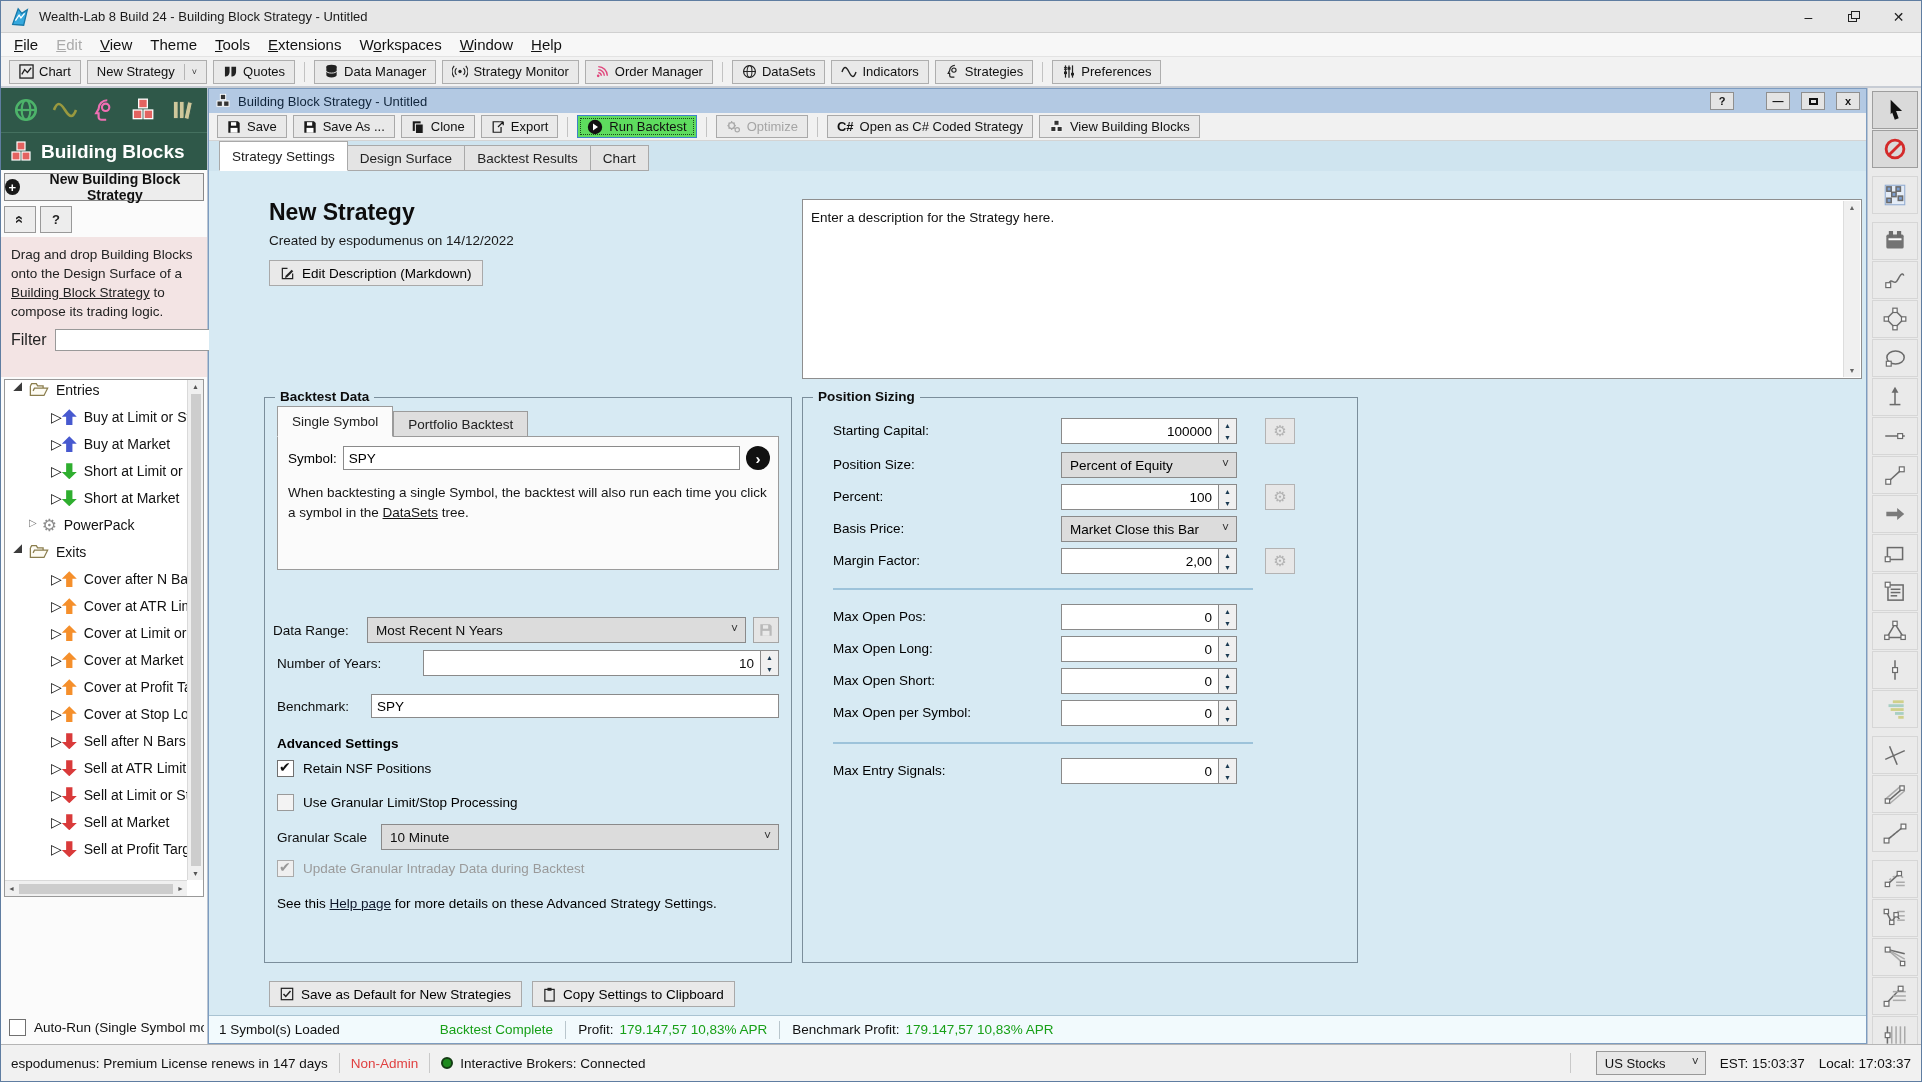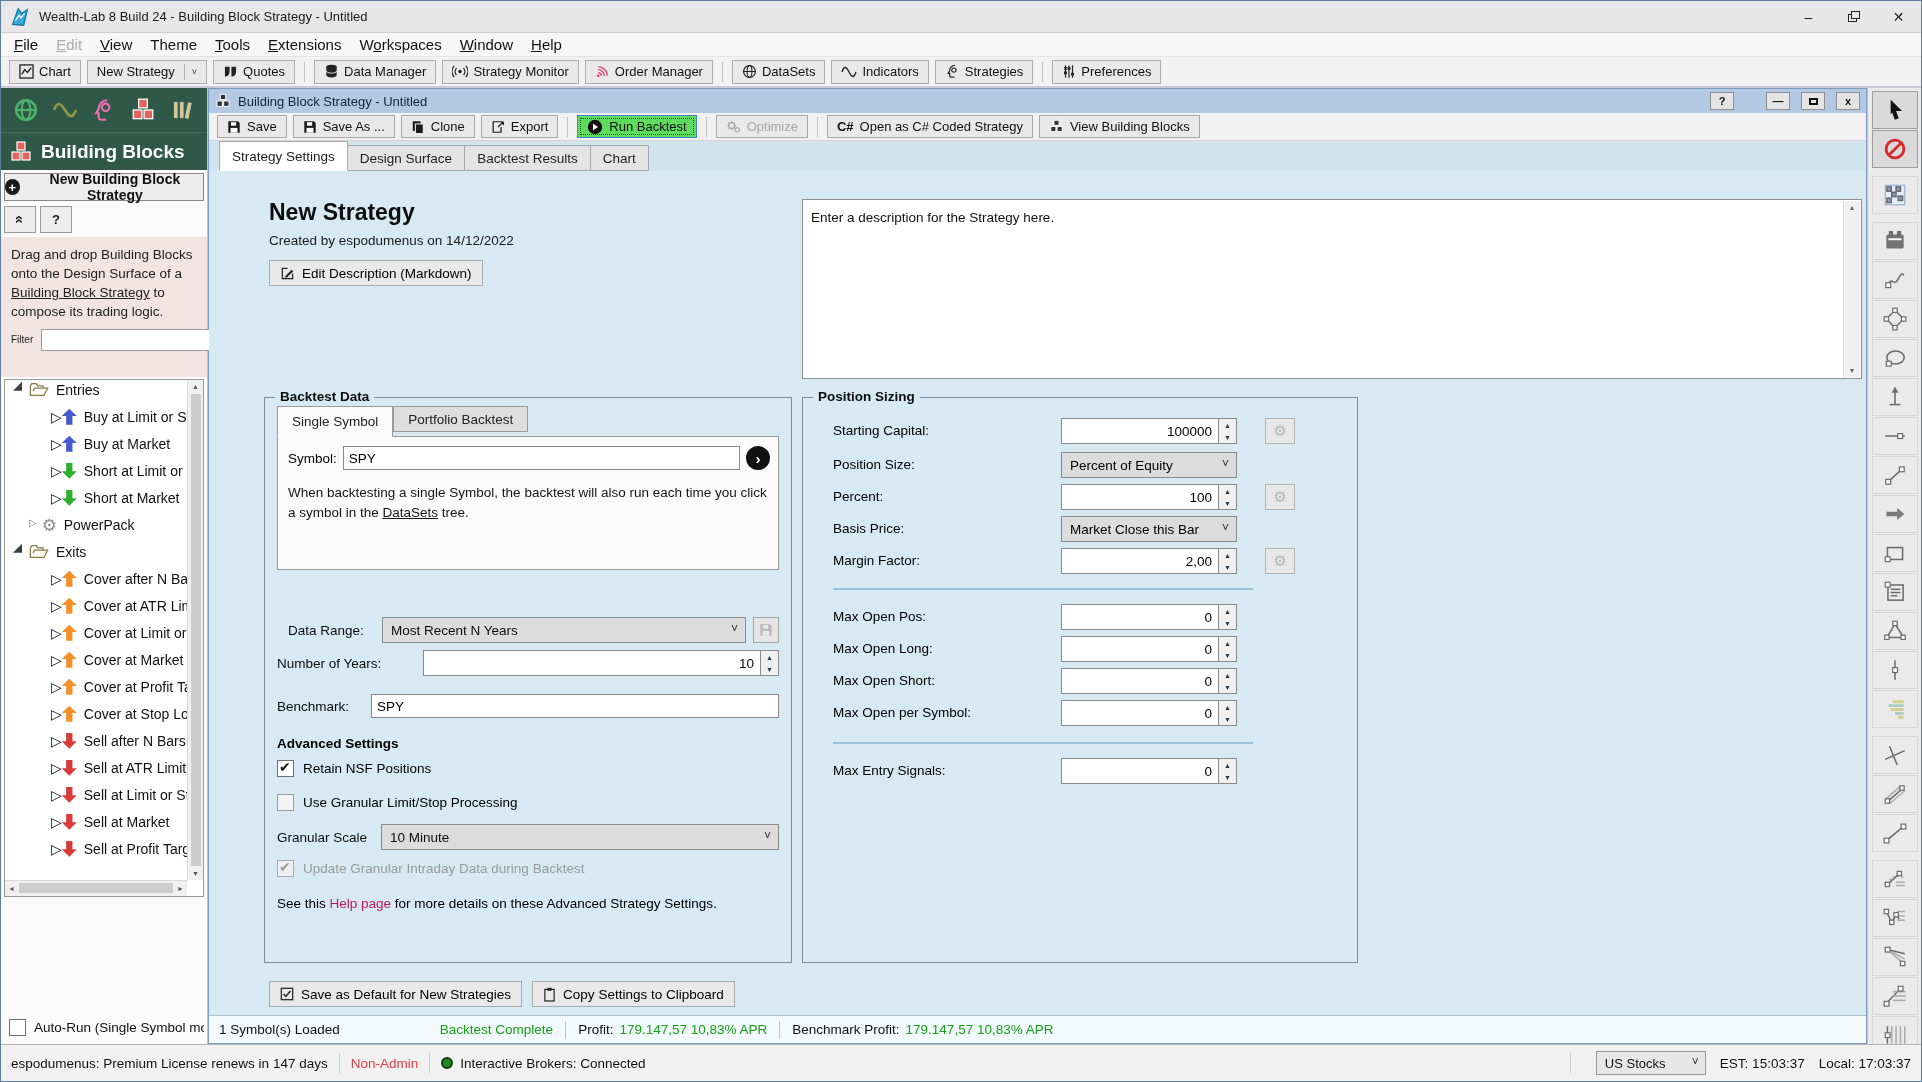--- a/index.html
+++ b/index.html
@@ -34,21 +34,21 @@
 .bb-header{height:38px;background:#2f5849;display:flex;align-items:center;gap:8px;padding:0 8px;border-top:1px solid #44705f}
 .bb-header .txt{color:#fff;font-size:19px;font-weight:bold}
 .newbtn{margin:3px;height:28px;background:#ededed;border:1px solid #888;display:flex;align-items:center;justify-content:center;gap:7px;font-size:14px;font-weight:bold;color:#111}
 .plusdot{width:16px;height:16px;border-radius:50%;background:#1a1a1a;color:#fff;font-size:13px;font-weight:bold;display:flex;align-items:center;justify-content:center;line-height:1}
 .sbtools{display:flex;gap:4px;padding:2px 3px 4px}
 .sqbtn{width:32px;height:27px;background:#ededed;border:1px solid #999;display:flex;align-items:center;justify-content:center;font-size:13px;font-weight:bold;color:#222}
 .collapse-glyph{display:inline-block;transform:rotate(90deg);font-size:15px;font-weight:bold}
 .hintpanel{background:#f3e4e4;padding:8px 10px 26px;font-size:13.5px;line-height:1.42;color:#222}
 .hintpanel a{color:#222;text-decoration:underline}
 .filterrow{display:flex;align-items:center;gap:8px;margin-top:7px}
-.filterrow label{font-size:10px}
+.filterrow label{font-size:16px}
 .filterrow input{flex:1;height:22px;border:1px solid #999;background:#fff;font-size:13px;padding:0 4px}
 .tree{position:relative;margin:2px 3px 0;border:1px solid #999;background:#fff;height:518px;overflow:hidden}
 .tree-inner{position:absolute;inset:0 16px 16px 0;overflow:hidden;padding-top:2px}
 .trow{height:27px;display:flex;align-items:flex-start;font-size:14px;color:#111;white-space:nowrap}
 .trow .exp{width:9px;height:9px;background:#3c3c3c;clip-path:polygon(100% 0,100% 100%,0 100%);margin:0 7px 0 8px;flex:none}
 .trow .fold{margin-right:7px;flex:none}
 .titem{padding-left:46px}
 .titem.expandable{padding-left:24px}
 .titem.expandable .exp2{color:#777;font-size:10px;margin-right:5px}
 .t-icon{width:15px;height:16px;margin-right:7px;flex:none;display:inline-block}
@@ -87,21 +87,21 @@
 .h1{font-size:23px;font-weight:bold;color:#0d0d0d}
 .created{font-size:13.5px;color:#1a1a1a;margin-top:7px}
 .editbtn{margin-top:12px;height:26px;display:inline-flex;align-items:center;gap:7px;padding:0 10px;background:#e9e9e9;border:1px solid #a9a9a9;font-size:13.5px}
 .descbox{position:absolute;left:593px;top:28px;width:1060px;height:180px;background:#fff;border:1px solid #8e8e8e;font-size:13.5px;color:#111;padding:10px 24px 6px 8px}
 .descbox .dvsb{position:absolute;top:1px;right:1px;bottom:1px;width:17px;background:#f0f0f0;border-left:1px solid #ddd;display:flex;flex-direction:column;justify-content:space-between;align-items:center;font-size:7px;color:#666;padding:3px 0}
 
 .group{position:absolute;top:226px;height:566px;border:1px solid #7b8e9b;border-radius:0}
 .group .legend{position:absolute;top:-9px;left:10px;background:#d7eaf3;padding:0 5px;font-size:13.5px;font-weight:bold;color:#0d0d0d}
 .bd{left:55px;width:528px}
 .ps{left:593px;width:556px}
-.bd-tabs{position:absolute;left:12px;top:8px;display:flex;align-items:flex-start}
+.bd-tabs{position:absolute;left:12px;top:8px;display:flex;align-items:flex-end}
 .btab{padding:0 14px;font-size:13.5px;border:1px solid #9b9b9b;background:#dedede;height:26px;display:flex;align-items:center;color:#222}
 .btab.active{background:#fbfbfb;height:31px;border-bottom-color:#fbfbfb;z-index:2}
 .bd-panel{position:absolute;left:12px;right:12px;top:38px;height:134px;background:#fbfbfb;border:1px solid #9b9b9b}
 .symrow{position:absolute;left:10px;right:8px;top:9px;display:flex;align-items:center;gap:6px}
 .symrow .lbl{font-size:13.5px}
 .symrow input{flex:1;height:24px;border:1px solid #8a8a8a;background:#fff;font-size:13.5px;padding:0 5px}
 .gobtn{width:24px;height:24px;border-radius:50%;background:#111;color:#fff;display:flex;align-items:center;justify-content:center;font-size:15px;font-weight:bold;flex:none}
 .bd-hint{position:absolute;left:10px;right:10px;top:46px;font-size:13.5px;line-height:1.5;color:#151515}
 .bd-hint a{color:#151515;text-decoration:underline}
 .frow{position:absolute;display:flex;align-items:center;font-size:13.5px;color:#0d0d0d}
@@ -112,21 +112,21 @@
 .spin .val{position:absolute;right:24px;top:5px;font-size:13.5px}
 .spin .btns{position:absolute;right:0;top:0;bottom:0;width:18px;border-left:1px solid #8a8a8a;display:flex;flex-direction:column;background:#f0f0f0}
 .spin .btns span{flex:1;display:flex;align-items:center;justify-content:center;font-size:7px;color:#1b3a52}
 .txtin{height:24px;background:#fff;border:1px solid #8a8a8a;font-size:13.5px;padding:0 5px}
 .savebtn{width:26px;height:26px;background:#e5e5e5;border:1px solid #a5a5a5;display:flex;align-items:center;justify-content:center}
 .gearbtn{width:30px;height:26px;background:#e7e7e7;border:1px solid #b3b3b3;display:flex;align-items:center;justify-content:center;color:#b3b3b3;font-size:15px}
 .advhdr{position:absolute;font-size:13.5px;font-weight:bold}
 .cbrow{position:absolute;display:flex;align-items:center;gap:9px;font-size:13.5px}
 .cbrow.disabled{color:#9a9a9a}
 .helpline{position:absolute;font-size:13.5px}
-.helpline a{color:#be185d;}
+.helpline a{color:#0f172a;text-decoration:underline}
 .ps .pslbl{position:absolute;left:30px;font-size:13.5px}
 .ps .psctl{position:absolute;left:258px;width:176px}
 .ps .psgear{position:absolute;left:462px}
 .pshr{position:absolute;left:30px;width:420px;height:2px;background:#9dc3da}
 .psnote{position:absolute;left:30px;width:440px;font-size:13.5px;font-style:italic;line-height:1.5;color:#1a1a1a}
 .footerbtns{position:absolute;left:60px;bottom:8px;display:flex;gap:10px}
 .fbtn{height:26px;display:inline-flex;align-items:center;gap:7px;padding:0 10px;background:#e9e9e9;border:1px solid #a9a9a9;font-size:13.5px}
 
 .docstatus{height:28px;background:#f2fafd;border-top:1px solid #a9c3d2;display:flex;align-items:center;font-size:13.5px;color:#111}
 .docstatus .seg{white-space:nowrap}
@@ -571,21 +571,21 @@
           <div class="bd-panel">
             <div class="symrow">
               <span class="lbl">Symbol:</span>
               <input value="SPY" style="">
               <span class="gobtn">›</span>
             </div>
             <div class="bd-hint">
               <span>When backtesting a single Symbol, the backtest will also run each time you click a symbol in the </span><a>DataSets</a><span> tree.</span>
             </div>
           </div>
-          <div class="frow" style="left:23px;right:12px;top:219px">
+          <div class="frow" style="left:8px;right:12px;top:219px">
             <span class="flbl" style="width:94px">Data Range:</span>
             <span class="sel" style="flex:1">
                 <span>Most Recent N Years</span>
               </span>
             <span class="savebtn" style="margin-left:7px">
                 <svg width="14" height="14" viewBox="0 0 16 16">
                   <path d="M1.5 1.5 h11 l2 2 v11 h-13 z" fill="#b9b9b9"></path>
                   <rect x="4.5" y="2.5" width="6" height="4" fill="#e9e9e9"></rect>
                   <rect x="4" y="9" width="8" height="5.5" fill="#e9e9e9"></rect>
                 </svg>

